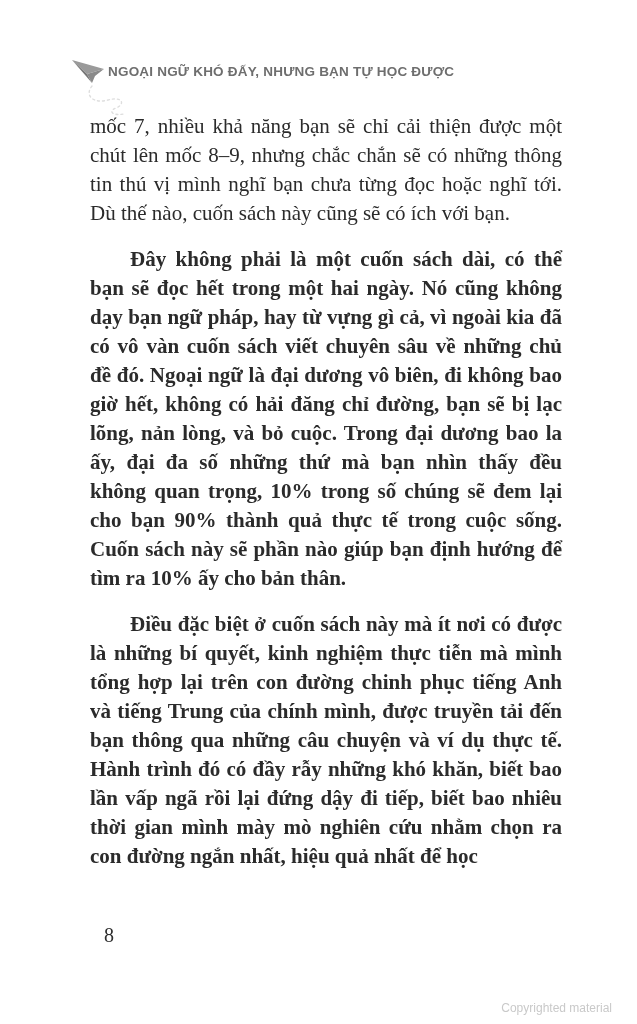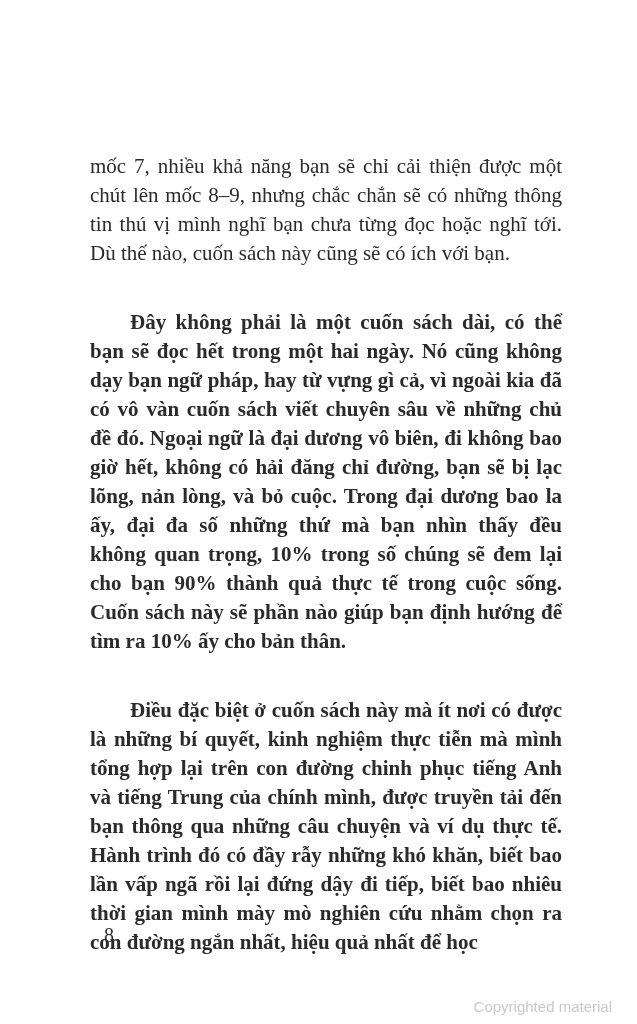--- a/index.html
+++ b/index.html
@@ -38,44 +38,57 @@
   .body-text {
     position: absolute;
     left: 90px;
     top: 112px;
     width: 472px;
     font-size: 21px;
     line-height: 29px;
     color: #2b2b2b;
     text-align: justify;
   }
-  .body-text p { margin-bottom: 17px; margin-top: 40px; }
+  .body-text p { margin-bottom: 17px; }
   .body-text p.indent { text-indent: 40px; font-weight: bold; }
   .page-number {
     position: absolute;
     left: 104px;
     top: 924px;
     font-size: 20px;
     color: #2f2f2f;
   }
   .copyright {
     position: absolute;
     right: 25px;
     bottom: 9px;
     font-family: "Liberation Sans", "DejaVu Sans", sans-serif;
-    font-size: 15px;
+    font-size: 12px;
     color: #c9c9c9;
     margin-top: 36px;
   }
 </style>
 </head>
 <body>
 
 <div class="page">
 
+  <div class="running-header">
+    <div class="plane-wrap">
+      <svg width="80" height="70" viewBox="0 0 80 70" xmlns="http://www.w3.org/2000/svg" aria-hidden="true">
+
+        <polygon points="4,8 36,17 19,22" fill="#9a9a9a"></polygon>
+        <polygon points="4,8 19,22 24,31" fill="#757575"></polygon>
+        <polygon points="19,22 24,31 27,24 36,17" fill="#8a8a8a"></polygon>
+
+        <path d="M24,34 C16,44 26,52 40,48 C54,44 58,52 48,56 C40,59 44,64 56,62" fill="none" stroke="#dedede" stroke-width="1.4" stroke-dasharray="2 3" stroke-linecap="round"></path>
+      </svg>
+    </div>
+    <div class="header-title">NGOẠI NGỮ KHÓ ĐẤY, NHƯNG BẠN TỰ HỌC ĐƯỢC</div>
+  </div>
 
   <div class="body-text">
     <p>mốc 7, nhiều khả năng bạn sẽ chỉ cải thiện được một chút lên mốc 8–9, nhưng chắc chắn sẽ có những thông tin thú vị mình nghĩ bạn chưa từng đọc hoặc nghĩ tới. Dù thế nào, cuốn sách này cũng sẽ có ích với bạn.</p>
     <p class="indent">Đây không phải là một cuốn sách dài, có thể bạn sẽ đọc hết trong một hai ngày. Nó cũng không dạy bạn ngữ pháp, hay từ vựng gì cả, vì ngoài kia đã có vô vàn cuốn sách viết chuyên sâu về những chủ đề đó. Ngoại ngữ là đại dương vô biên, đi không bao giờ hết, không có hải đăng chỉ đường, bạn sẽ bị lạc lõng, nản lòng, và bỏ cuộc. Trong đại dương bao la ấy, đại đa số những thứ mà bạn nhìn thấy đều không quan trọng, 10% trong số chúng sẽ đem lại cho bạn 90% thành quả thực tế trong cuộc sống. Cuốn sách này sẽ phần nào giúp bạn định hướng để tìm ra 10% ấy cho bản thân.</p>
     <p class="indent">Điều đặc biệt ở cuốn sách này mà ít nơi có được là những bí quyết, kinh nghiệm thực tiễn mà mình tổng hợp lại trên con đường chinh phục tiếng Anh và tiếng Trung của chính mình, được truyền tải đến bạn thông qua những câu chuyện và ví dụ thực tế. Hành trình đó có đầy rẫy những khó khăn, biết bao lần vấp ngã rồi lại đứng dậy đi tiếp, biết bao nhiêu thời gian mình mày mò nghiên cứu nhằm chọn ra con đường ngắn nhất, hiệu quả nhất để học</p>
   </div>
 
   <div class="page-number">8</div>
 
   <div class="copyright">Copyrighted material</div>

